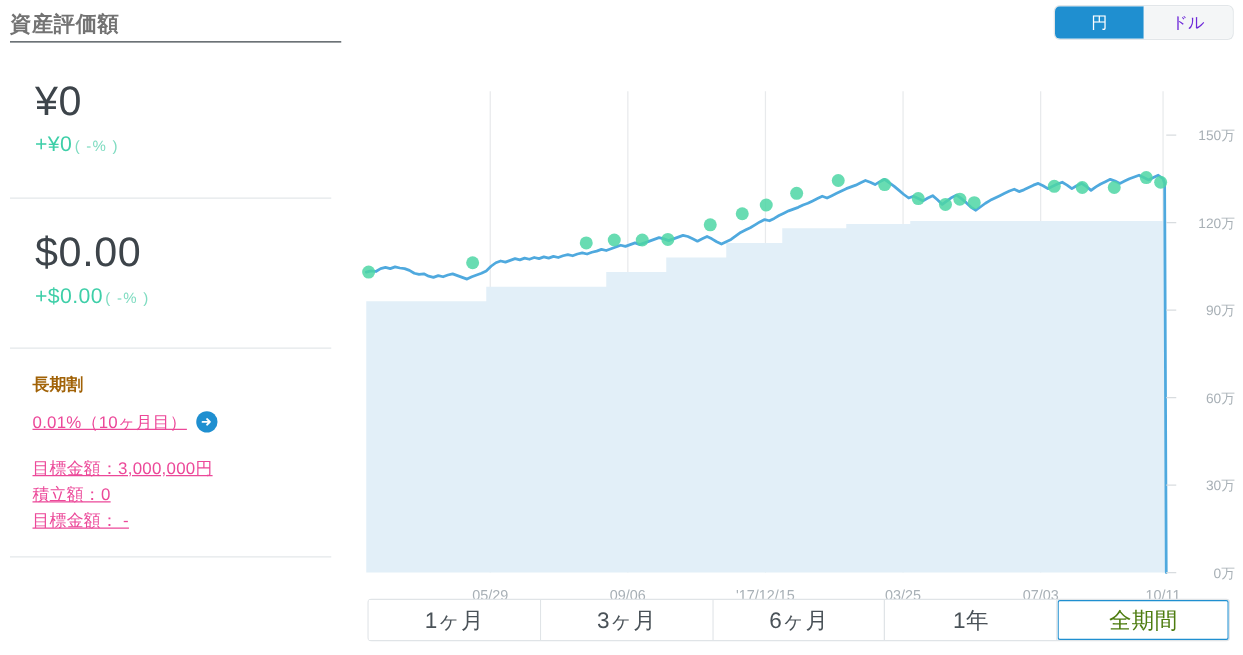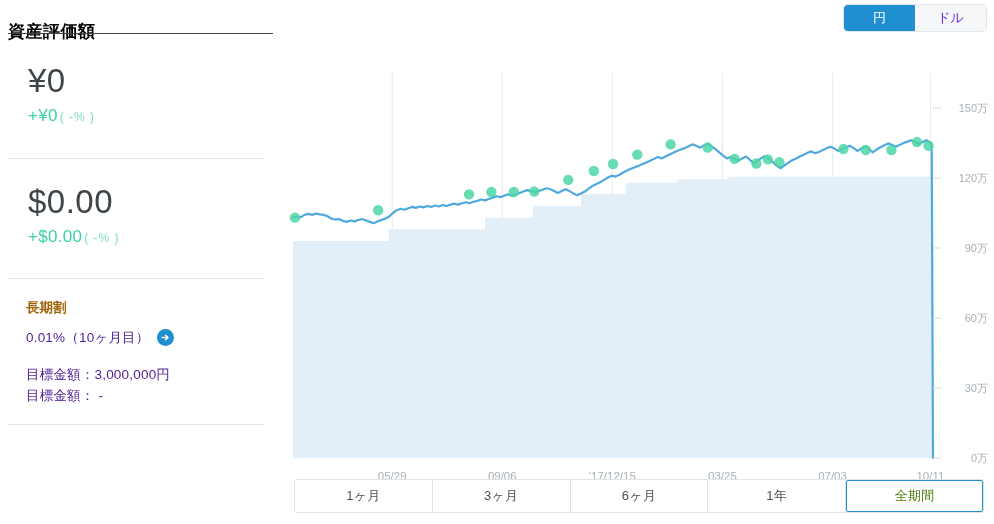--- a/index.html
+++ b/index.html
@@ -13,25 +13,25 @@
     font-family: "Liberation Sans", "DejaVu Sans", sans-serif;
     color: #333a40;
     overflow: hidden;
     position: relative;
   }
 
   
   #page-title {
     position: absolute;
     left: 8px;
-    top: 20px;
+    top: 8px;
     font-size: 17px;
     font-weight: bold;
     letter-spacing: 0.5px;
-    color: #000000;
+    color: #737373;
   }
   #currency-toggle {
     position: absolute;
     right: 8px;
     top: 5px;
     display: flex;
     border-radius: 4px;
     overflow: hidden;
     box-shadow: 0 0 0 1px #e2e6e9;
   }
@@ -96,24 +96,25 @@
     margin-left: 8px;
   }
   .sec-head {
     font-size: 13.5px;
     font-weight: bold;
     color: #a16207;
     padding-left: 26px;
   }
   .sec-line {
     font-size: 13.5px;
-    color: #4c1d95;
+    color: #ec4899;
     padding-left: 26px;
     line-height: 21px;
     letter-spacing: 0.2px;
+    text-decoration: underline;
   }
   .ltd-row {
     display: flex;
     align-items: center;
     padding-left: 26px;
     gap: 7px;
   }
   .arrow-circle {
     width: 17px;
     height: 17px;
@@ -151,21 +152,21 @@
     width: 690px;
     height: 34px;
     display: flex;
     border: 1px solid #e0e4e7;
     border-radius: 3px;
     box-sizing: border-box;
     background: #fff;
   }
   .range-btn {
     flex: 1;
-    font-size: 13px;
+    font-size: 18px;
     font-family: inherit;
     color: #4a5258;
     background: #ffffff;
     border: none;
     border-right: 1px solid #e0e4e7;
     cursor: pointer;
     padding: 0;
     letter-spacing: 0.3px;
   }
   .range-btn:last-child { border-right: none; }
@@ -215,20 +216,21 @@
       <span class="arrow-circle">
         <svg width="11" height="11" viewBox="0 0 11 11" aria-hidden="true">
           <path d="M2 5.5 H7.6 M5.6 3.2 L8 5.5 L5.6 7.8" stroke="#ffffff" stroke-width="1.4" fill="none" stroke-linecap="round" stroke-linejoin="round"></path>
         </svg>
       </span>
     </div>
   </div>
 
   <div style="padding-top:16px;">
     <div class="sec-line" style="margin-top:0;">目標金額：3,000,000円</div>
+    <div class="sec-line">積立額：0</div>
     <div class="sec-line">目標金額： -</div>
   </div>
 
   <div class="sb-rule" style="margin-top:18px;"></div>
 </div>
 
 <div id="chart-panel">
   <svg id="chart-svg" width="716" height="484" viewBox="0 0 716 484">
     <g id="grid-lines">
         <line x1="114.2" y1="33" x2="114.2" y2="418" stroke="#e8eaec" stroke-width="1"></line>

